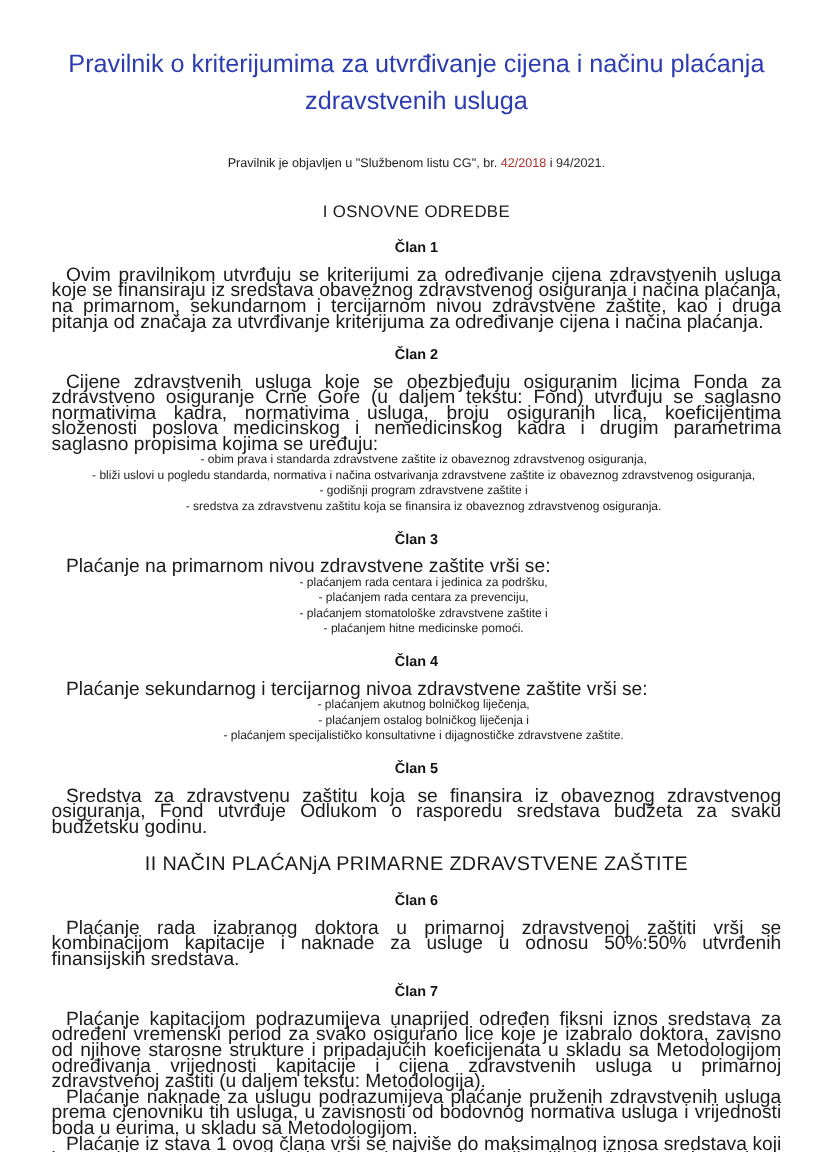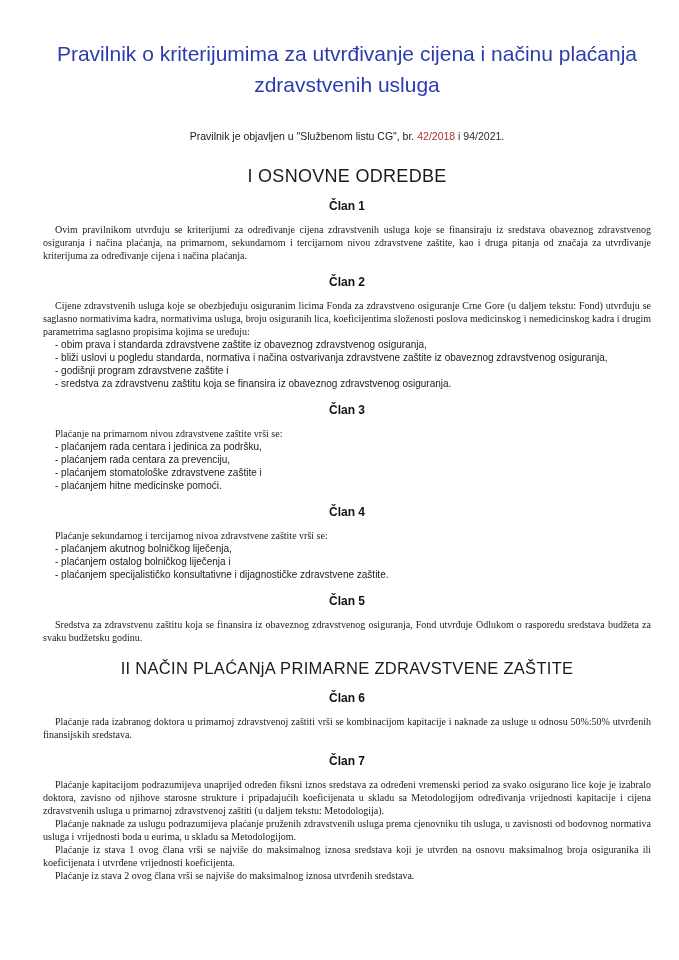--- a/index.html
+++ b/index.html
@@ -32,54 +32,53 @@
     text-align: center;
     color: #1a1a1a;
   }
   .pub-line a {
     cursor: pointer;
   }
   a.link-red { color: #b03030; }
   a.link-dark { color: #2b2b2b; }
   .section-heading {
     margin: 24px 0 0 0;
-    font-size: 18px;
+    font-size: 14px;
     line-height: 19px;
     font-weight: normal;
     text-align: center;
     letter-spacing: 0.3px;
     color: #1a1a1a;
   }
   .section-heading.big {
     font-size: 16.5px;
     margin-top: 15px;
   }
   .article-heading {
     margin: 13px 0 9px 0;
     font-size: 12px;
     line-height: 15px;
     font-weight: bold;
     text-align: center;
     color: #111111;
   }
   .para {
     margin: 0;
-    font-size: 10px;
+    font-size: 16px;
     line-height: 13px;
     text-align: justify;
     text-indent: 12px;
     color: #1a1a1a;
-    font-family: Liberation Serif, serif;
   }
   .list-item {
     margin: 0;
     font-size: 10px;
     line-height: 13px;
     padding-left: 12px;
-    text-align: left;
+    text-align: center;
     color: #1a1a1a;
   }
 </style>
 </head>
 <body>
 
 <div class="doc">
 
   <h1 class="doc-title">Pravilnik o kriterijumima za utvrđivanje cijena i načinu plaćanja zdravstvenih usluga</h1>
 

